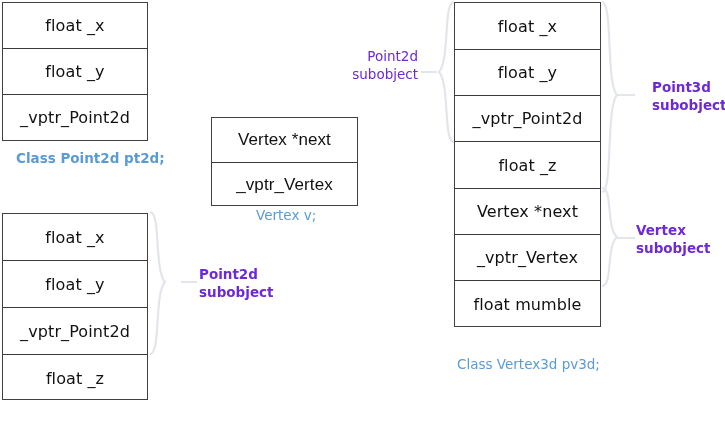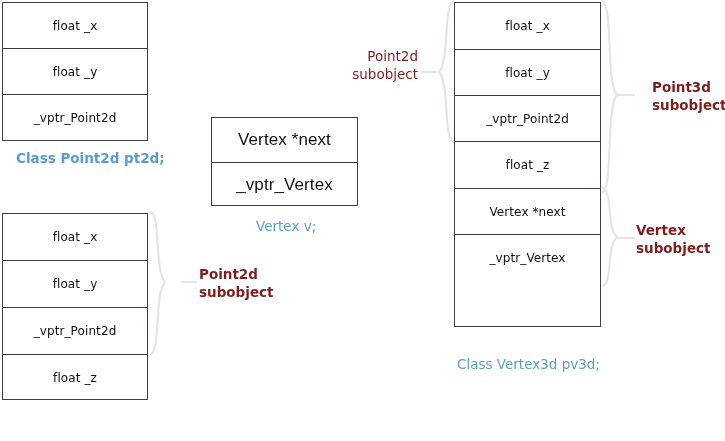--- a/index.html
+++ b/index.html
@@ -38,36 +38,36 @@
     color: #111111;
     font-size: 17px;
     letter-spacing: 0.1px;
     white-space: nowrap;
   }
   .objbox .slot:last-child {
     border-bottom: none;
   }
 
   
-  .font-a .slot { font-family: "DejaVu Sans", sans-serif; font-size: 12px; }
+  .font-a .slot { font-family: "DejaVu Sans", sans-serif; font-size: 16px; }
   .font-b .slot { font-family: "Liberation Sans", sans-serif; font-size: 17px; }
 
   
   .caption {
     position: absolute;
     color: #5b9bd5;
     font-size: 13.5px;
     font-family: "DejaVu Sans", sans-serif;
     white-space: nowrap;
   }
 
   
   .annot {
     position: absolute;
-    color: #7f1d1d;
+    color: #6d28d9;
     font-size: 13.5px;
     font-family: "DejaVu Sans", sans-serif;
     line-height: 1.35;
     white-space: nowrap;
   }
   .annot.right-align { text-align: right; }
   .annot.left-align  { text-align: left; font-weight: bold; }
 
   
   .brace {
@@ -106,29 +106,30 @@
   <div class="leader" style="left:181px; top:281px; width:16px;"></div>
   <div class="annot left-align" style="left:199px; top:265px;">
     <div>Point2d</div>
     <div>subobject</div>
   </div>
 
   <div class="objbox font-b" style="left:211px; top:117px; width:147px; height:89px;">
     <div class="slot" style="height:45px;">Vertex *next</div>
     <div class="slot" style="height:43px;">_vptr_Vertex</div>
   </div>
-  <div class="caption" style="left:256px; top:218px;">Vertex v;</div>
+  <div class="caption" style="left:256px; top:207px;">Vertex v;</div>
 
   <div class="objbox font-a" style="left:454px; top:2px; width:147px; height:325px;">
     <div class="slot" style="height:47px;">float _x</div>
     <div class="slot" style="height:46px;">float _y</div>
     <div class="slot" style="height:46px;">_vptr_Point2d</div>
     <div class="slot" style="height:47px;">float _z</div>
     <div class="slot" style="height:46px;">Vertex *next</div>
     <div class="slot" style="height:46px;">_vptr_Vertex</div>
+    <div class="slot" style="height:47px;">float mumble</div>
   </div>
   <div class="caption" style="left:457px; top:338px;margin-top:18px;">Class Vertex3d pv3d;</div>
 
   <svg class="brace" style="left:420px; top:0px;" width="36" height="146" viewBox="0 0 36 146">
     <path d="M34 2 C 23 2, 30 60, 19 72 C 30 84, 23 142, 34 142" fill="none" stroke="#e2e6ea" stroke-width="2.2"></path>
   </svg>
   <div class="leader" style="left:421px; top:71px; width:16px;"></div>
   <div class="annot right-align" style="left:340px; top:47px; width:78px;">
     <div>Point2d</div>
     <div>subobject</div>

